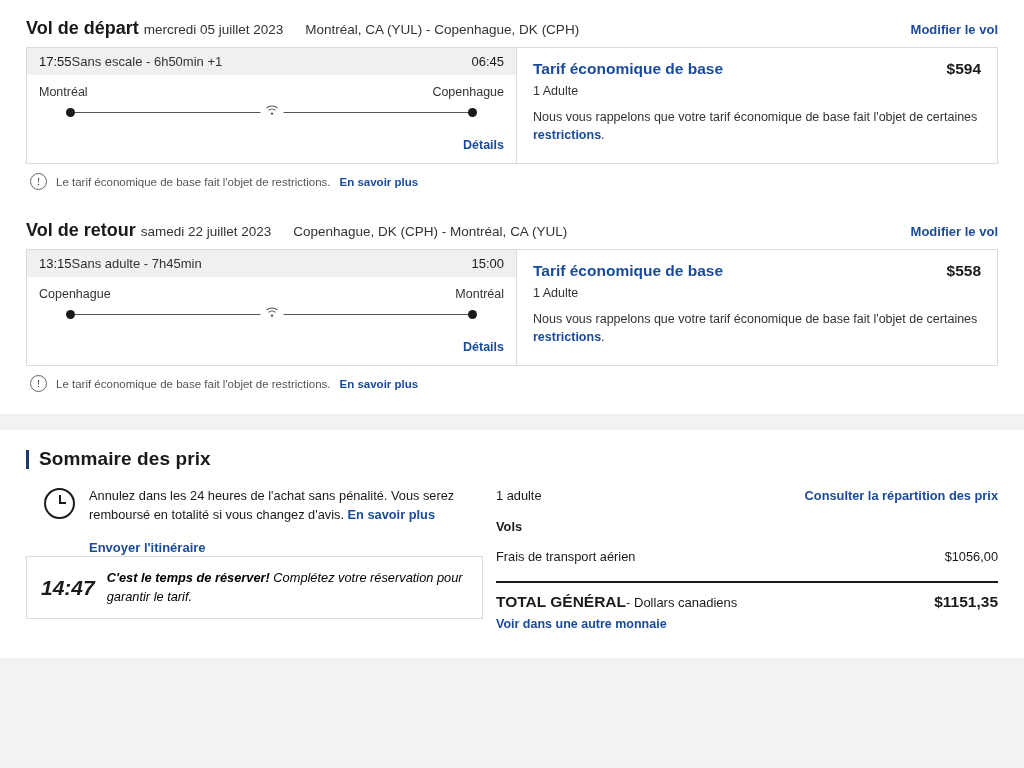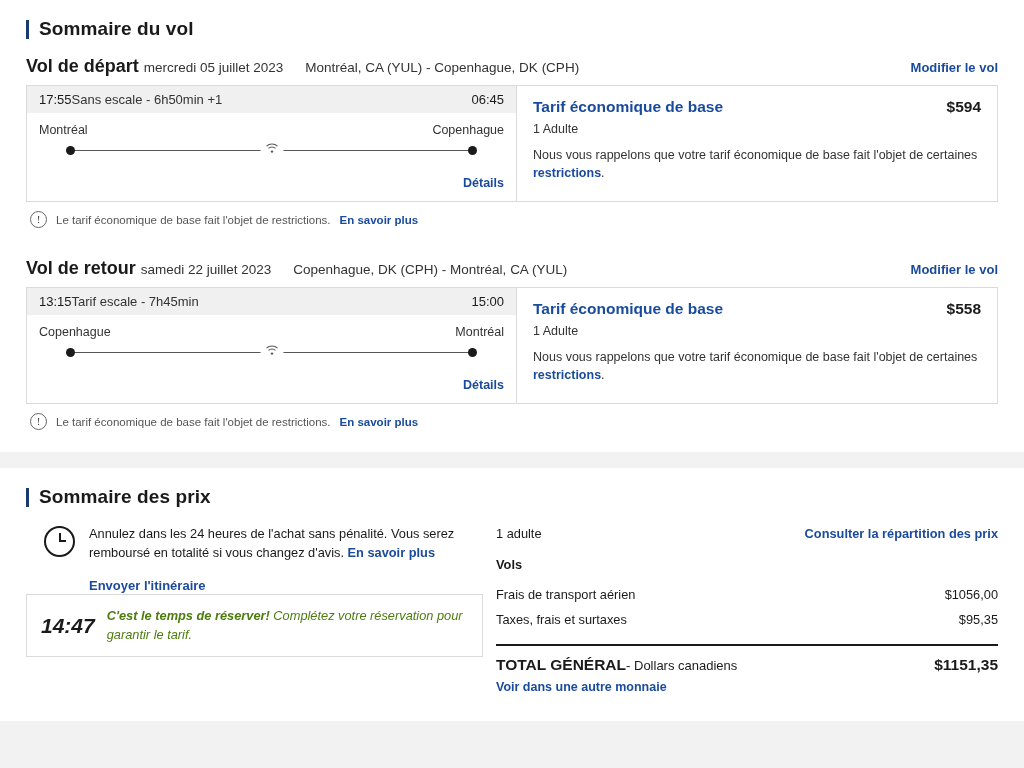--- a/index.html
+++ b/index.html
@@ -249,21 +249,21 @@
     font-style: italic;
   }
   .timer-value {
     font-size: 21px;
     font-weight: bold;
     color: #1a1a1a;
     flex: none;
   }
   .timer-text {
     font-size: 12.8px;
-    color: #4d7c0f;
+    color: #000000;
     line-height: 1.45;
   }
   .timer-text b { font-weight: bold; }
 
   .pr-head {
     display: flex;
     align-items: baseline;
     margin-bottom: 16px;
   }
   .pr-pax { font-size: 12.8px; color: #1a1a1a; }
@@ -308,24 +308,20 @@
     cursor: pointer;
     display: inline-block;
   }
 </style>
 </head>
 <body>
 
 <div class="page">
 
   <div class="panel panel-flight">
-    <div class="section-head">
-      <span class="section-bar"></span>
-      <span class="section-title">Sommaire du vol</span>
-    </div>
 
     <div class="flight-block">
       <div class="flight-head">
         <span class="label">Vol de départ</span>
         <span class="date">mercredi 05 juillet 2023</span>
         <span class="route">Montréal, CA (YUL) - Copenhague, DK (CPH)</span>
         <span class="modify">Modifier le vol</span>
       </div>
 
       <div class="card">
@@ -379,21 +375,21 @@
         <span class="label">Vol de retour</span>
         <span class="date">samedi 22 juillet 2023</span>
         <span class="route">Copenhague, DK (CPH) - Montréal, CA (YUL)</span>
         <span class="modify">Modifier le vol</span>
       </div>
 
       <div class="card">
         <div class="card-left">
           <div class="time-row">
             <span class="dep">13:15</span>
-            <span class="mid">Tarif escale - 7h45min</span>
+            <span class="mid">Sans adulte - 7h45min</span>
             <span class="arr">15:00</span>
           </div>
           <div class="city-row">
             <span class="dep">Copenhague</span>
             <span class="arr">Montréal</span>
           </div>
           <div class="line-row">
             <span class="line-track"></span>
             <span class="dot left"></span>
             <span class="dot right"></span>
@@ -460,24 +456,20 @@
           <span class="pr-pax">1 adulte</span>
           <span class="pr-breakdown">Consulter la répartition des prix</span>
         </div>
 
         <div class="pr-group-title">Vols</div>
 
         <div class="pr-line">
           <span>Frais de transport aérien</span>
           <span class="amt">$1056,00</span>
         </div>
-        <div class="pr-line">
-          <span>Taxes, frais et surtaxes</span>
-          <span class="amt">$95,35</span>
-        </div>
 
         <div class="pr-rule"></div>
 
         <div class="pr-total">
           <span class="tlabel">TOTAL GÉNÉRAL</span>
           <span class="tsub"> - Dollars canadiens</span>
           <span class="tamt">$1151,35</span>
         </div>
         <span class="pr-currency">Voir dans une autre monnaie</span>
       </div>

